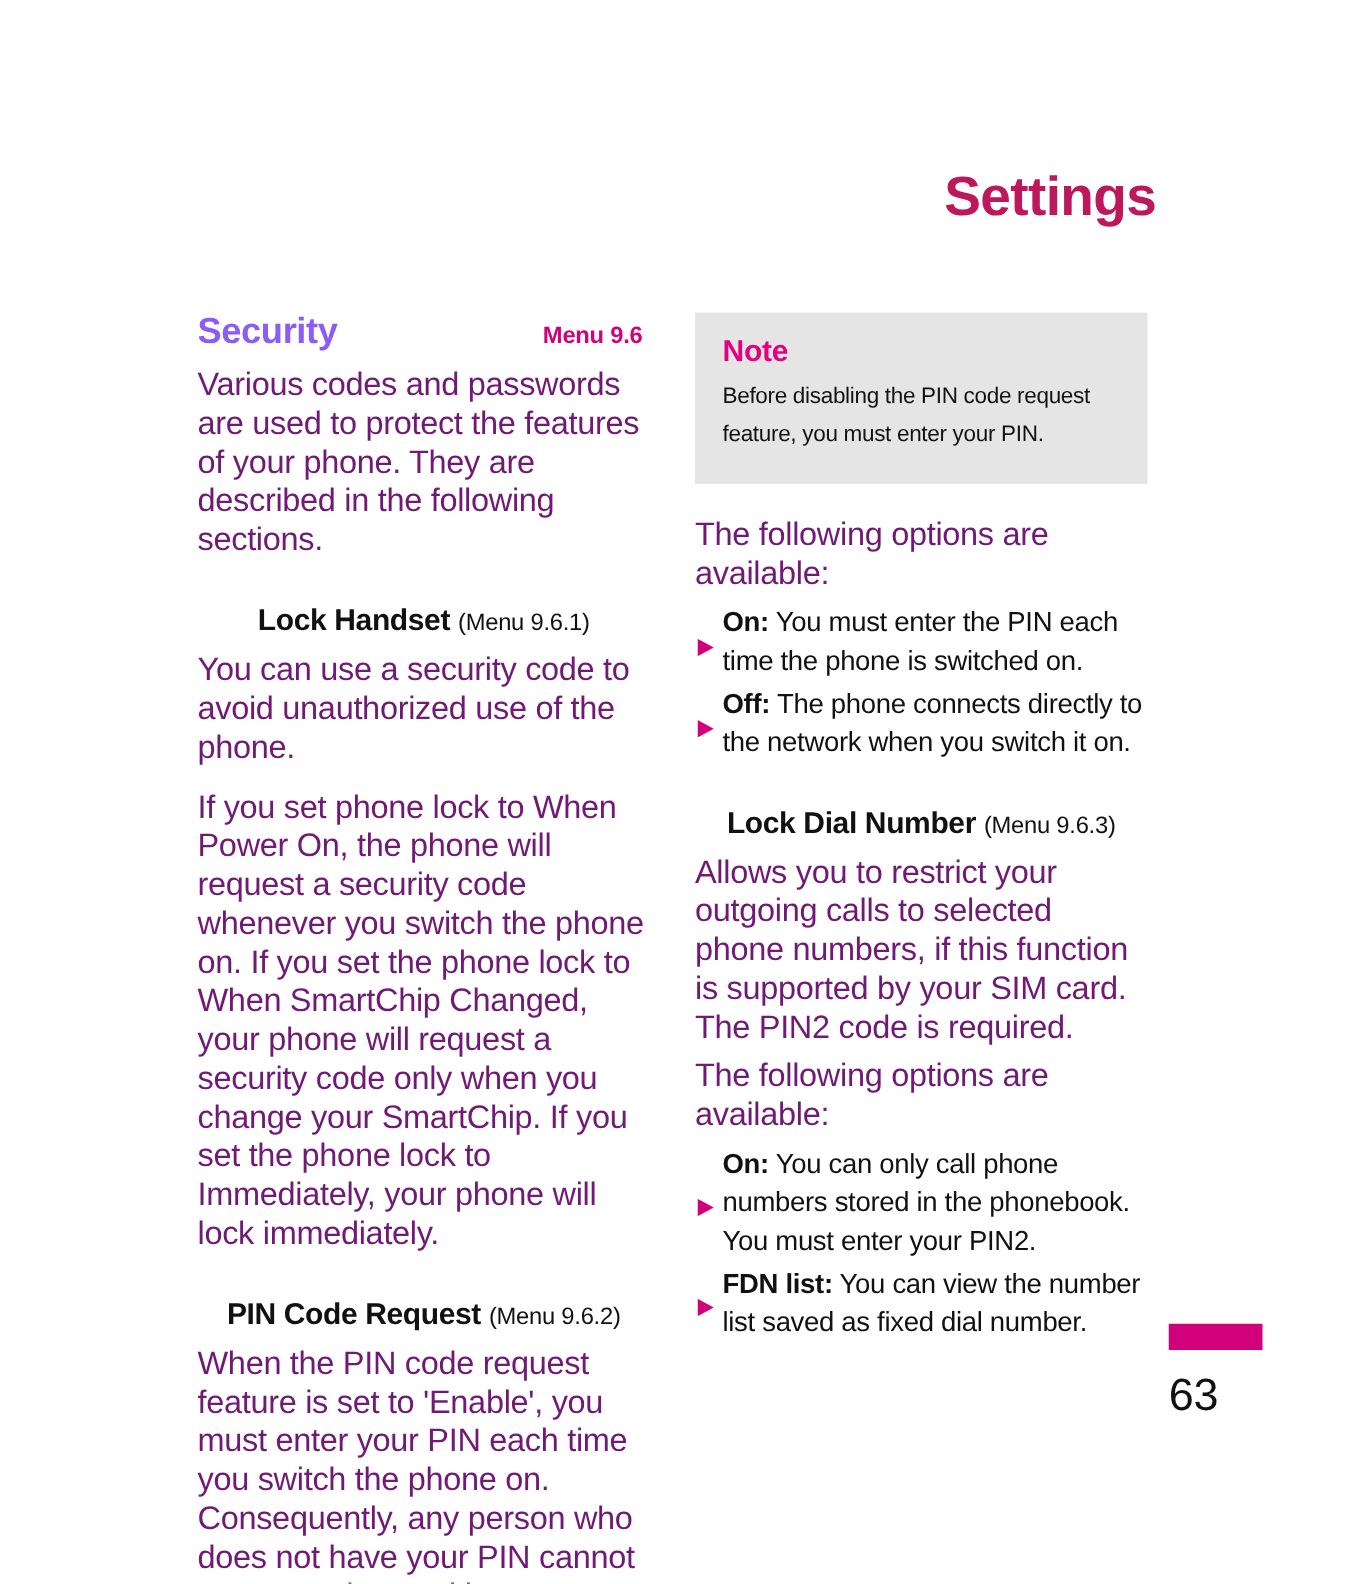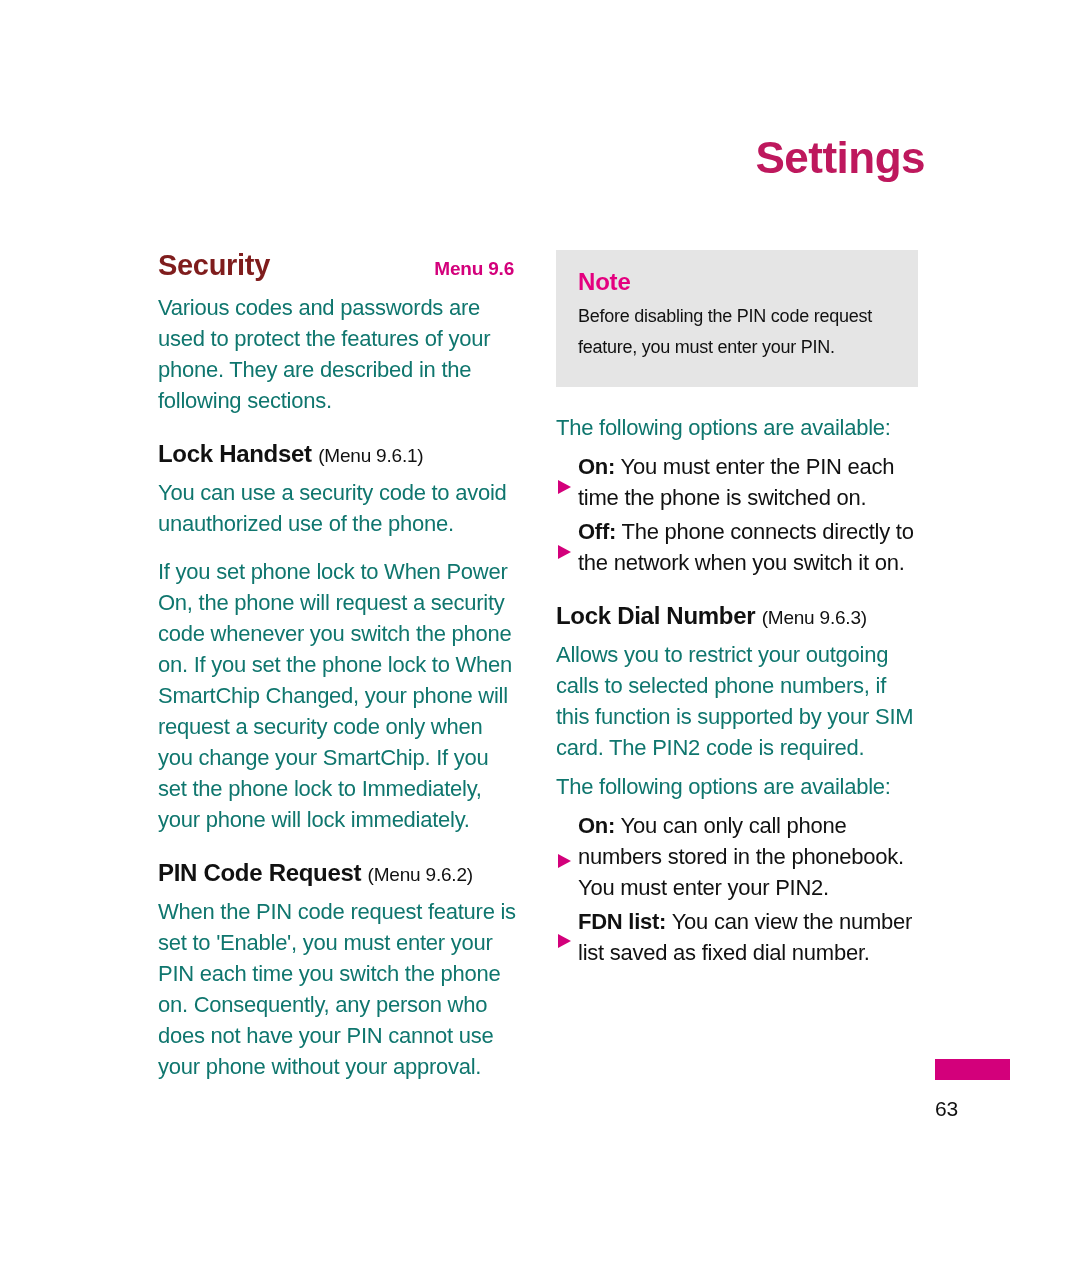--- a/index.html
+++ b/index.html
@@ -43,56 +43,57 @@
   
   .section-title-row {
     display: flex;
     align-items: baseline;
     justify-content: space-between;
     margin-bottom: 12px;
   }
   .section-title {
     font-size: 29px;
     font-weight: bold;
-    color: #7f1d1d;
+    color: #8b5cf6;
     letter-spacing: -0.3px;
     line-height: 1.05;
   }
   .section-menu {
     font-size: 19px;
     font-weight: bold;
     color: #d3007b;
     letter-spacing: -0.2px;
     padding-right: 6px;
     text-align: center;
   }
 
   
   .sub-heading {
     font-size: 24px;
     font-weight: bold;
     color: #111111;
     letter-spacing: -0.3px;
-    margin-top: 24px;
+    margin-top: 36px;
     margin-bottom: 9px;
     line-height: 1.15;
+    text-align: center;
   }
   .sub-heading .sub-menu {
     font-size: 19px;
     font-weight: normal;
     letter-spacing: -0.2px;
   }
 
   
   .para {
-    font-size: 22px;
+    font-size: 26px;
     line-height: 31px;
     letter-spacing: -0.25px;
     margin: 0 0 17px 0;
-    color: #0f766e;
+    color: #701a75;
   }
   .para.tight { margin-bottom: 8px; }
 
   
   .note-box {
     background: #e5e5e5;
     padding: 19px 22px 24px 22px;
     margin-bottom: 25px;
     box-sizing: border-box;
   }
@@ -146,21 +147,21 @@
     left: 935px;
     top: 1059px;
     width: 75px;
     height: 21px;
     background: #d3007b;
   }
   .footer-page-number {
     position: absolute;
     left: 935px;
     top: 1098px;
-    font-size: 21px;
+    font-size: 36px;
     color: #111111;
     letter-spacing: -0.2px;
     line-height: 1;
   }
 </style>
 </head>
 <body>
 
 <div id="page-header">
   <div class="header-title">Settings</div>

